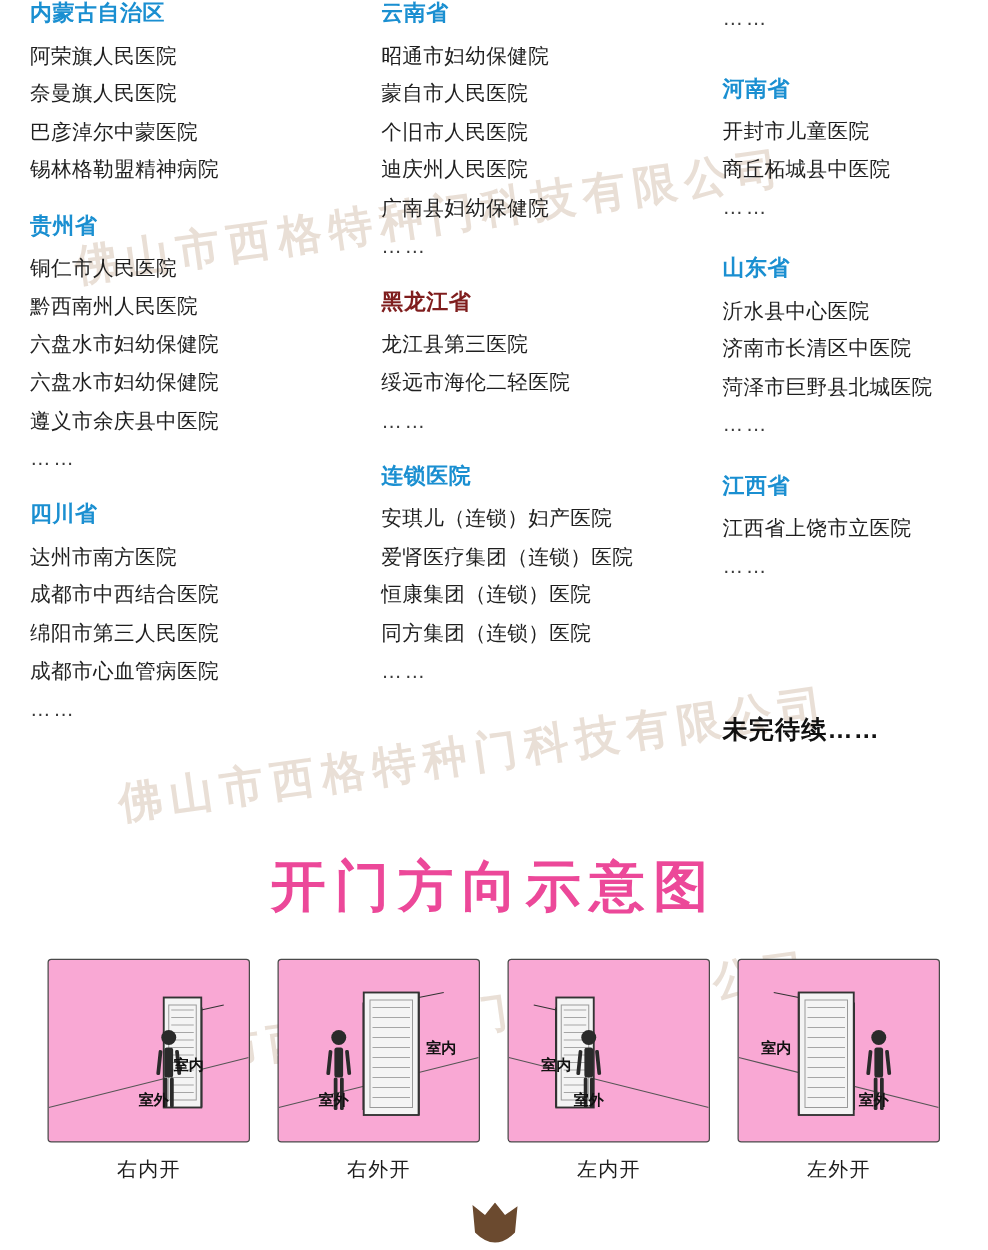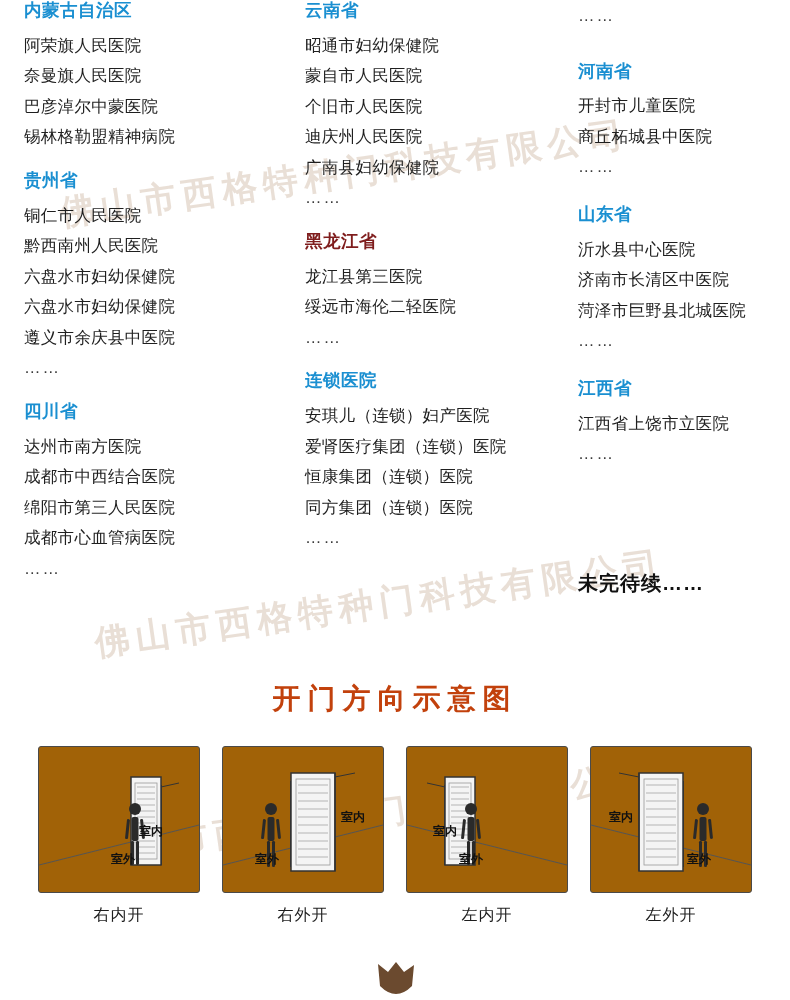--- a/index.html
+++ b/index.html
@@ -96,44 +96,44 @@
   
   .diagram-section {
     position: absolute;
     left: 0;
     top: 680px;
     width: 790px;
     z-index: 10;
   }
   .diagram-title {
     text-align: center;
-    font-size: 28px;
+    font-size: 44px;
     font-weight: bold;
     letter-spacing: 7px;
-    color: #c2410c;
+    color: #ec4899;
     margin: 0 0 28px 0;
     font-family: "Liberation Sans", "DejaVu Sans", sans-serif;
   }
   .door-row {
     display: flex;
     justify-content: center;
     gap: 16px;
   }
   .door-cell {
     width: 168px;
     display: flex;
     flex-direction: column;
     align-items: center;
   }
   .door-box {
     width: 160px;
     height: 145px;
     border: 1px solid #4a4a4a;
     border-radius: 3px;
-    background: #a16207;
+    background: #f9a8d4;
     position: relative;
     overflow: hidden;
   }
   .door-caption {
     margin-top: 12px;
     font-size: 16px;
     color: #1d1d1d;
     letter-spacing: 1px;
   }
   .door-box svg { display: block; }

